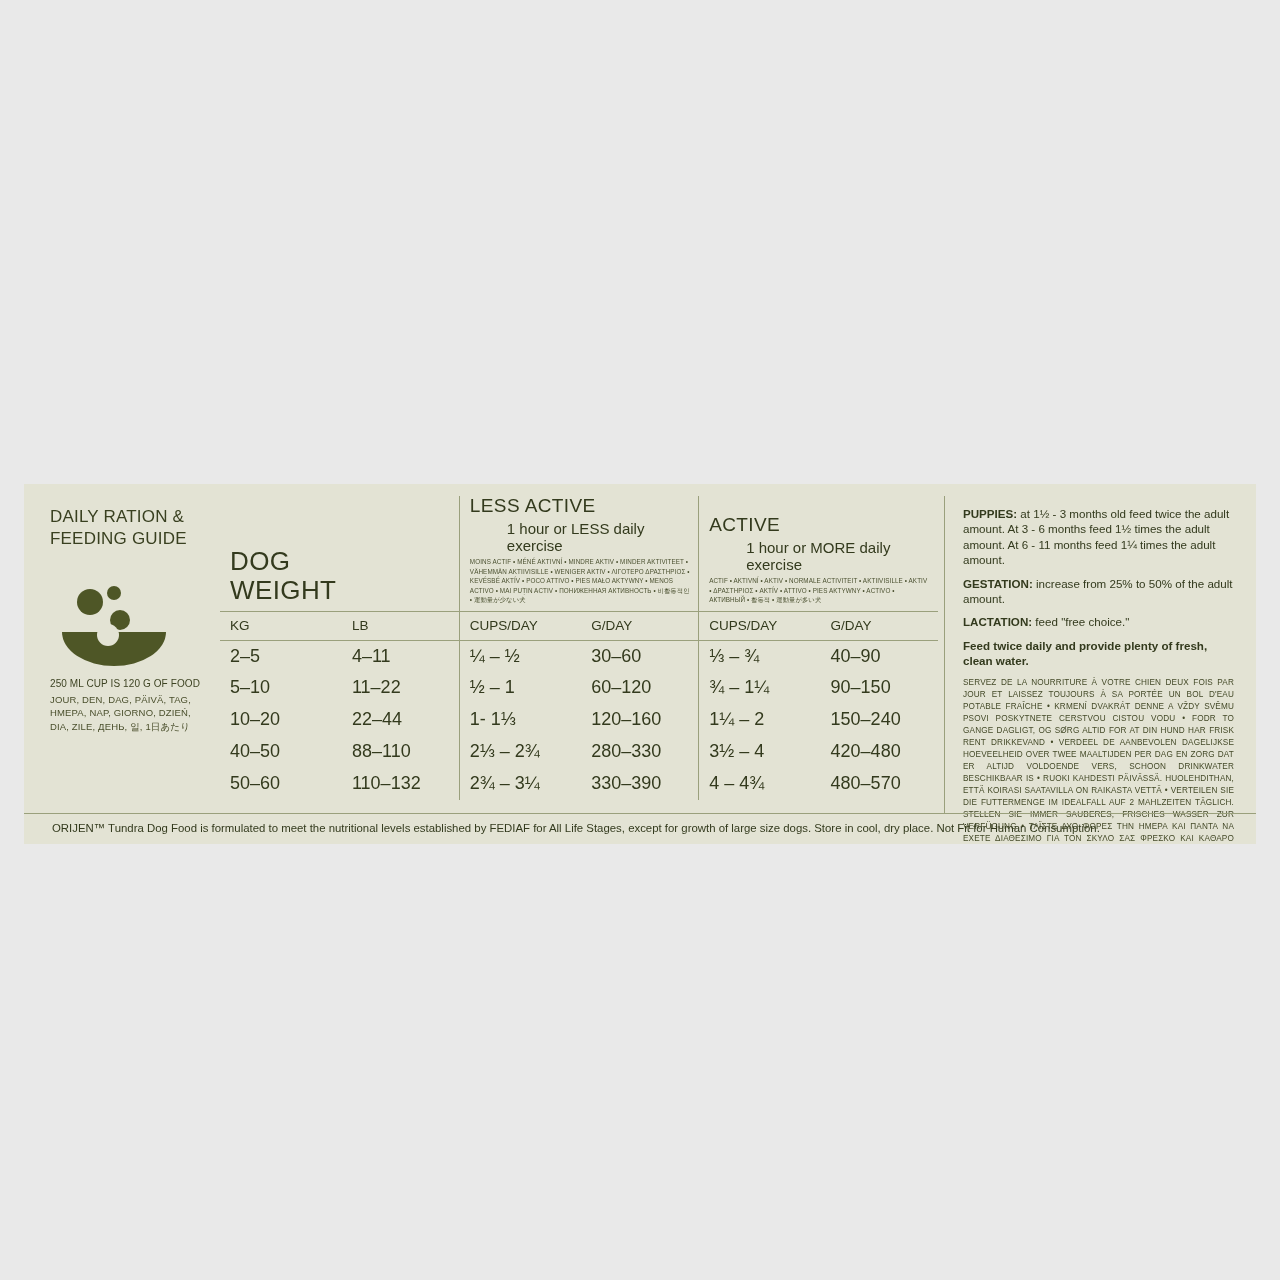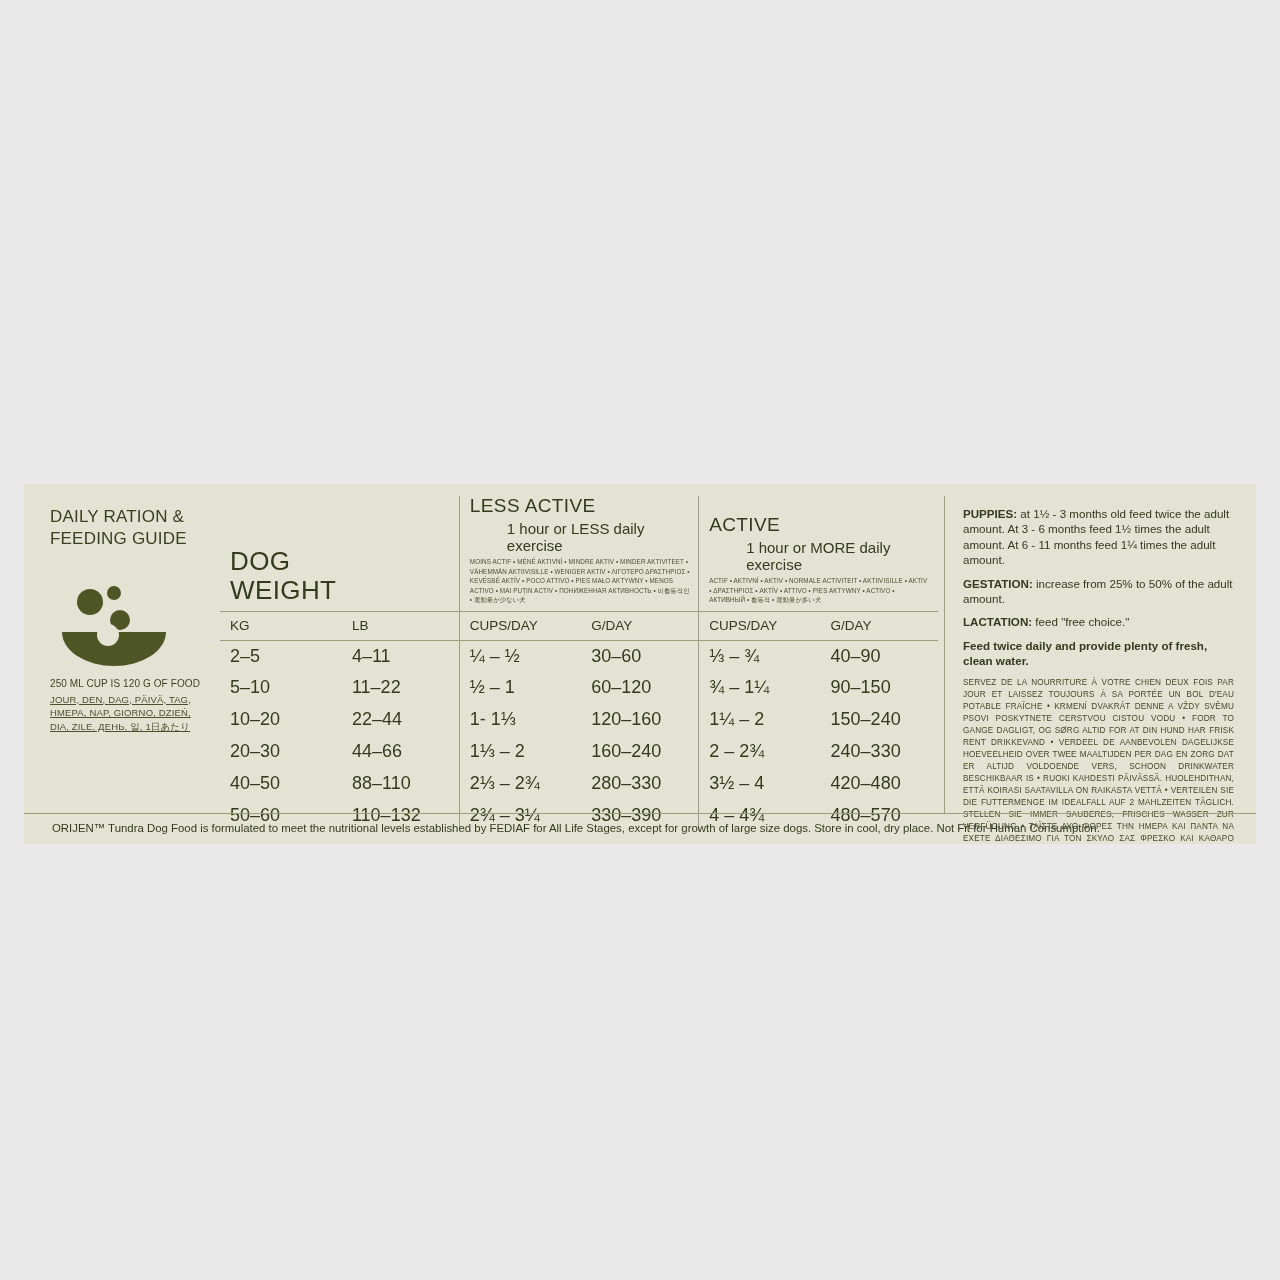--- a/index.html
+++ b/index.html
@@ -60,21 +60,20 @@
     letter-spacing: .1px;
     margin-top: 2px;
   }
   .cup-langs {
     font-size: 9.5px;
     line-height: 1.45;
     color: #4a4f2c;
     letter-spacing: .15px;
     margin-top: 4px;
     max-width: 172px;
-    text-decoration: underline;
   }
   
   .table-col {
     flex: 1 1 auto;
     padding-right: 6px;
     min-width: 0;
   }
   table.feed {
     width: 100%;
     border-collapse: collapse;
@@ -238,28 +237,20 @@
             </tr>
             <tr>
               <td>10–20</td>
               <td>22–44</td>
               <td class="vsep">1- 1⅓</td>
               <td>120–160</td>
               <td class="vsep">1¼ – 2</td>
               <td>150–240</td>
             </tr>
             <tr>
-              <td>20–30</td>
-              <td>44–66</td>
-              <td class="vsep">1⅓ – 2</td>
-              <td>160–240</td>
-              <td class="vsep">2 – 2¾</td>
-              <td>240–330</td>
-            </tr>
-            <tr>
               <td>40–50</td>
               <td>88–110</td>
               <td class="vsep">2⅓ – 2¾</td>
               <td>280–330</td>
               <td class="vsep">3½ – 4</td>
               <td>420–480</td>
             </tr>
             <tr>
               <td>50–60</td>
               <td>110–132</td>

